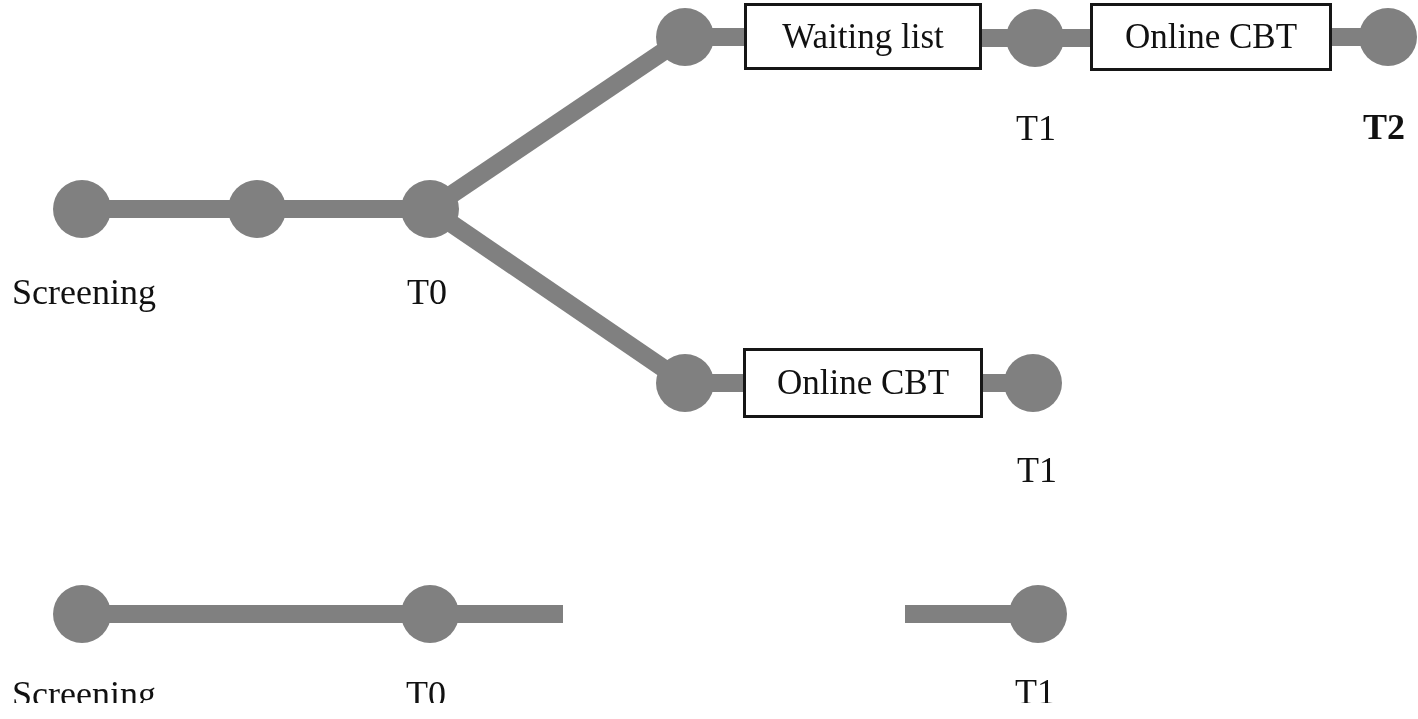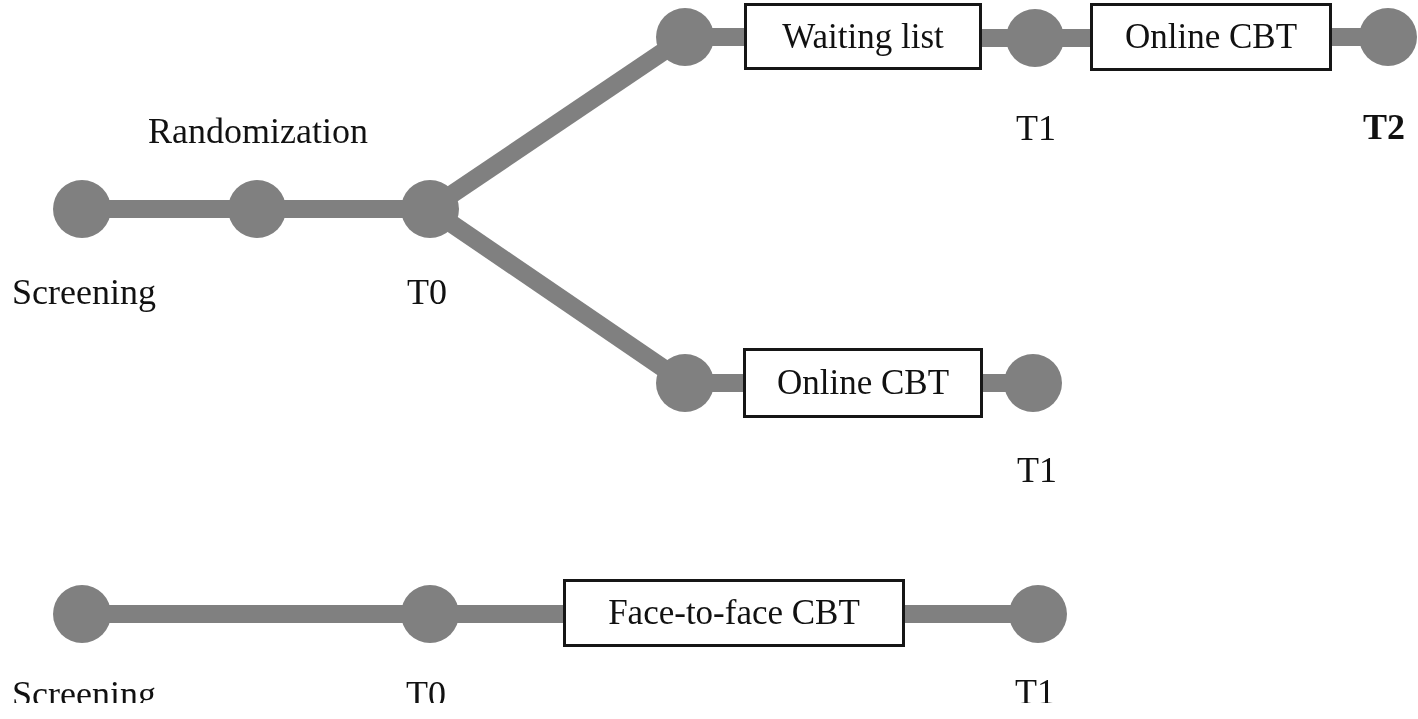--- a/index.html
+++ b/index.html
@@ -68,25 +68,21 @@
 
   <div class="node-box" style="left: 744px; top: 3px; width: 238px; height: 67px;">
     <span>Waiting list</span>
   </div>
   <div class="node-box" style="left: 1090px; top: 3px; width: 242px; height: 68px;">
     <span>Online CBT</span>
   </div>
   <div class="node-box" style="left: 743px; top: 348px; width: 240px; height: 70px;">
     <span>Online CBT</span>
   </div>
-  <div class="node-box" style="left: 563px; top: 579px; width: 342px; height: 68px;">
-    <span>Face-to-face CBT</span>
-  </div>
 
-  <div class="diagram-label" style="left: 258px; top: 131px;">Randomization</div>
   <div class="diagram-label" style="left: 84px; top: 292px;">Screening</div>
   <div class="diagram-label" style="left: 427px; top: 292px;">T0</div>
   <div class="diagram-label" style="left: 1036px; top: 128px;">T1</div>
   <div class="diagram-label" style="left: 1384px; top: 127px; font-weight: bold;">T2</div>
   <div class="diagram-label" style="left: 1037px; top: 470px;">T1</div>
   <div class="diagram-label" style="left: 84px; top: 694px;">Screening</div>
   <div class="diagram-label" style="left: 426px; top: 694px;">T0</div>
   <div class="diagram-label" style="left: 1035px; top: 692px;">T1</div>
 
 </div>

